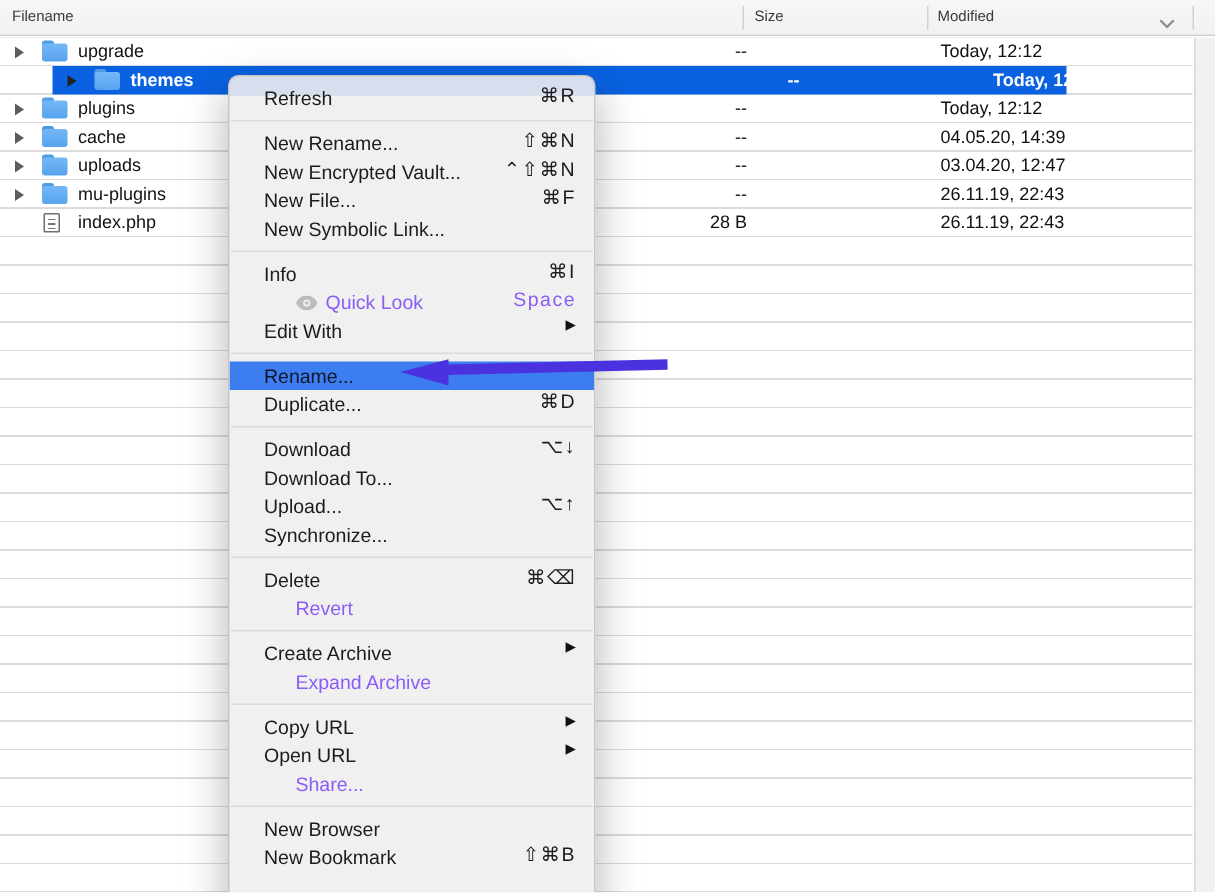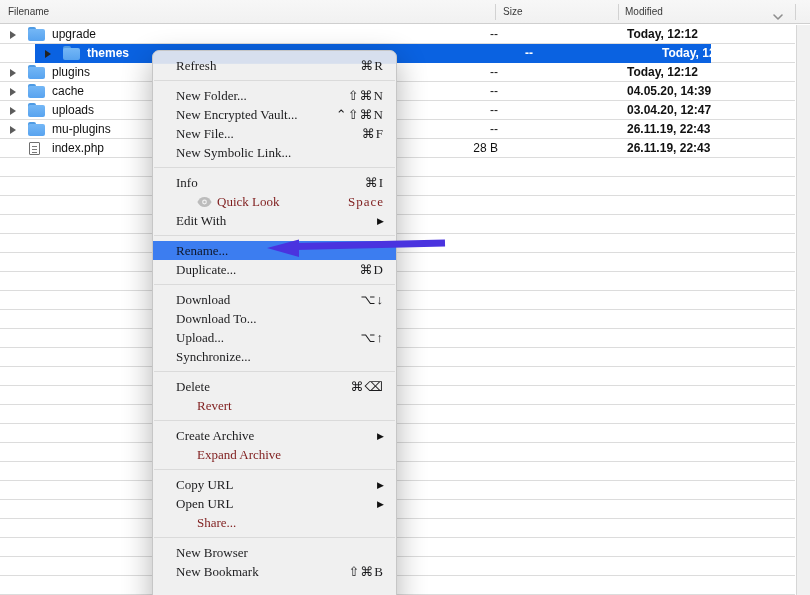--- a/index.html
+++ b/index.html
@@ -31,38 +31,38 @@
   .icon-folder .tab { position:absolute; left:0; top:-2px; width:8px; height:4px;
     background:#4e9be4; border-radius:2px 2px 0 0; }
   .icon-folder .bodyp { position:absolute; left:0; top:0; width:17px; height:12px;
     background:linear-gradient(#74b7f6,#58a3ef); border-radius:2px; }
   .icon-file { position:absolute; left:29px; top:3px; width:11px; height:13px;
     background:#fdfdfd; border:1px solid #6f6f6f; border-radius:1px; }
   .icon-file::before { content:""; position:absolute; left:2px; right:2px; top:3px; height:7px;
     background:repeating-linear-gradient(to bottom,#787878 0 1px, transparent 1px 3px); }
   .cell-name { position:absolute; left:52px; top:0; line-height:19px; white-space:nowrap; }
   .cell-size { position:absolute; right:178px; top:0; line-height:19px; white-space:nowrap; }
-  .cell-modified { position:absolute; left:627px; top:0; line-height:19px; white-space:nowrap;font-weight:bold; }
+  .cell-modified { position:absolute; left:627px; top:0; line-height:19px; white-space:nowrap; }
 
   
   .gutter { position:absolute; left:796px; top:25px; width:14px; height:570px;
     background:#f1f1f1; border-left:1px solid #d6d6d6; z-index:2; }
 
   
   .menu { position:absolute; left:152px; top:50px; width:245px; height:560px;
     background:rgba(240,240,240,0.98); border:1px solid #c6c6c6; border-radius:7px 7px 0 0;
     box-shadow:0 10px 30px rgba(0,0,0,0.3); padding-top:5px; z-index:5; overflow:hidden; }
   .menu::before { content:""; position:absolute; left:0; top:0; width:100%; height:13px;
     background:rgba(40,105,230,0.10); }
-  .mi { position:relative; height:19px; display:flex; align-items:center;
-    padding:0 12px 0 23px; font-size:13px; color:#1c1c1e;font-family:Liberation Serif, serif; }
+  .mi { position:relative; height:19px; display:flex; 
+    padding:0 12px 0 23px; font-size:13px; color:#1c1c1e; }
   .mi .lbl { flex:1 1 auto; white-space:nowrap; display:flex; align-items:center; gap:5px; }
   .mi .sc { flex:0 0 auto; font-size:13px; color:#1c1c1e; letter-spacing:1px; white-space:nowrap; }
   .mi .sub { flex:0 0 auto; font-size:9px; color:#111; }
-  .mi.disabled, .mi.disabled .sc { color:#7f1d1d;padding-left:44px; }
+  .mi.disabled, .mi.disabled .sc { color:#8b5cf6;padding-left:44px; }
   .mi.highlighted { background:var(--menu-hl,#3c7df0); color:#0f172a; }
   .msep { height:1px; background:#dadada; margin:5px 1px; }
   .eye { display:inline-block; line-height:0; }
 
   
   .anno { position:absolute; left:0; top:0; z-index:9; pointer-events:none; }
 </style>
 </head>
 <body>
 
@@ -156,21 +156,21 @@
   <div class="menu" id="context-menu">
       <div class="mi">
         <span class="lbl">
           <span>Refresh</span>
         </span>
         <span class="sc">⌘R</span>
       </div>
       <div class="msep"></div>
       <div class="mi">
         <span class="lbl">
-          <span>New Folder...</span>
+          <span>New Rename...</span>
         </span>
         <span class="sc">⇧⌘N</span>
       </div>
       <div class="mi">
         <span class="lbl">
           <span>New Encrypted Vault...</span>
         </span>
         <span class="sc">⌃⇧⌘N</span>
       </div>
       <div class="mi">

